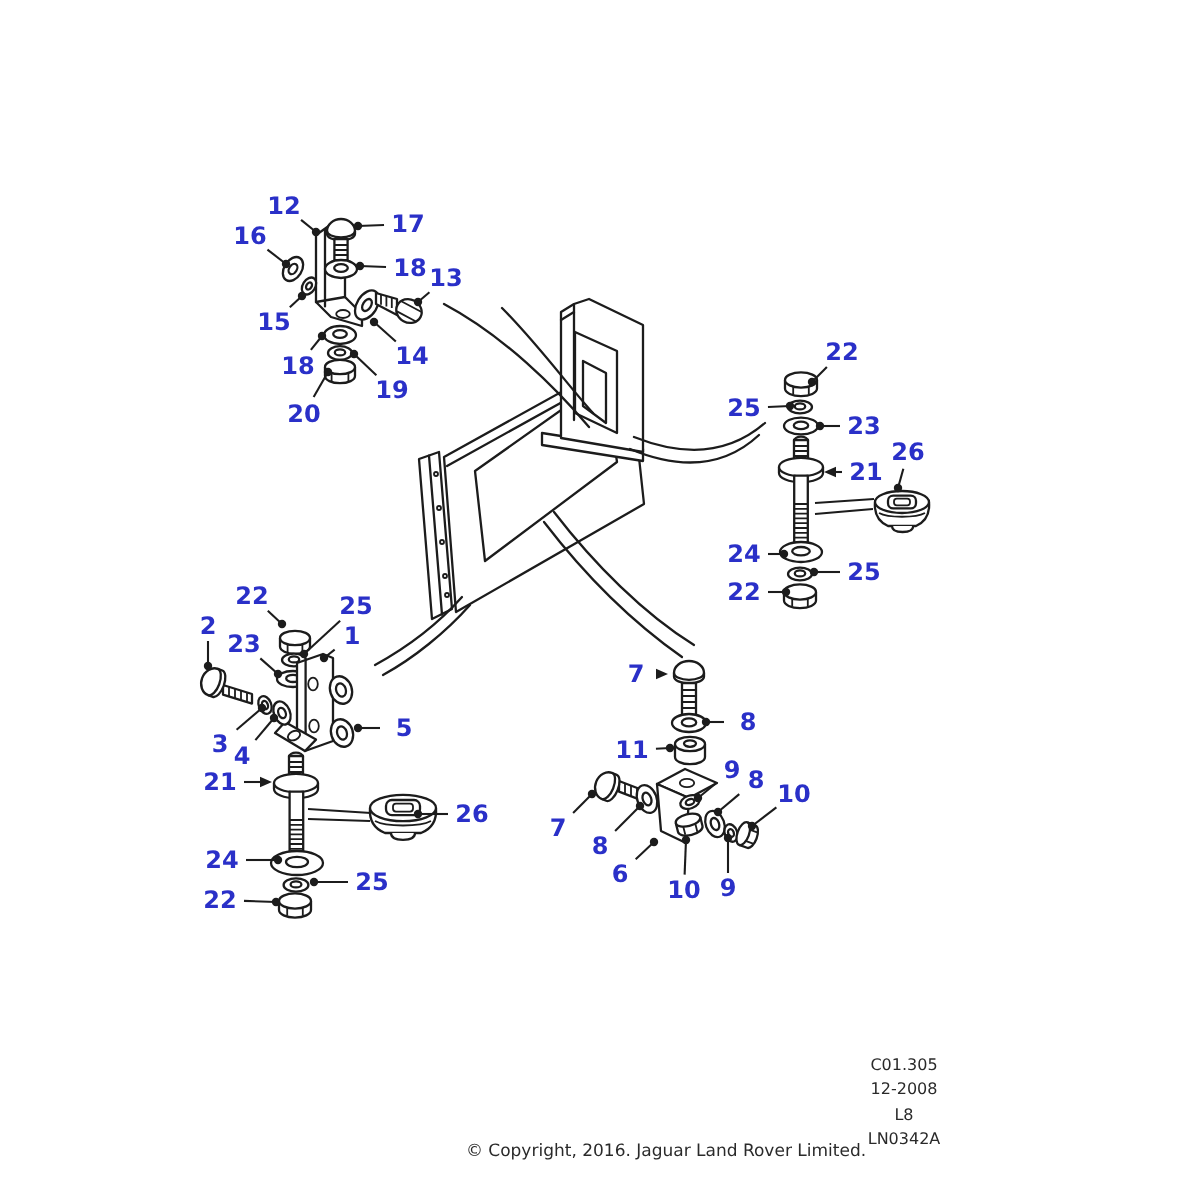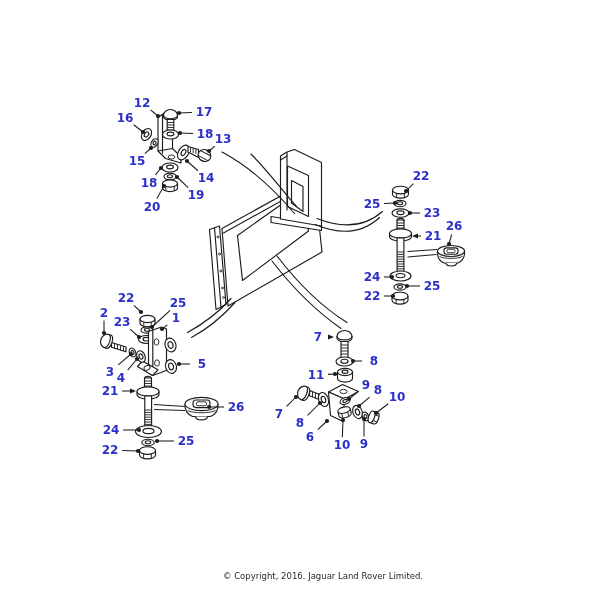--- a/index.html
+++ b/index.html
@@ -7,21 +7,21 @@
          font-family:"DejaVu Sans",sans-serif;border-radius:26px;}
   .stage svg{position:absolute;left:0;top:0;}
   .ln{stroke:#1c1c1c;stroke-width:1.15;fill:none;stroke-linecap:round;stroke-linejoin:round;}
   .wh{stroke:#1c1c1c;stroke-width:1.15;fill:#ffffff;stroke-linejoin:round;}
   .thin{stroke:#1c1c1c;stroke-width:0.9;fill:none;}
   .co{font:bold 12px "DejaVu Sans",sans-serif;fill:#2a30c8;cursor:pointer;}
   .ld{stroke:#1c1c1c;stroke-width:1.05;fill:none;}
   .dot{fill:#1c1c1c;stroke:none;}
   .footer-info{position:absolute;left:402px;top:527px;width:100px;text-align:center;
                font-size:8px;line-height:12.3px;color:#2a2a2a;}
-  .copyright{position:absolute;left:123px;top:571px;width:400px;text-align:center;
+  .copyright{position:absolute;left:133px;top:571px;width:400px;text-align:center;
              font-size:8.5px;color:#2a2a2a;}
 </style>
 </head>
 <body>
 
 <div class="stage">
 
 <svg width="600" height="600" viewBox="0 0 600 600">
 
   <g>
@@ -416,15 +416,21 @@
         <text x="310" y="437" text-anchor="middle" dominant-baseline="central" class="co">6</text>
         <line x1="342.3069487860191" y1="437.3262803495227" x2="343" y2="420" class="ld"></line>
         <circle cx="343" cy="420" r="2.1" class="dot"></circle>
         <text x="342" y="445" text-anchor="middle" dominant-baseline="central" class="co">10</text>
         <line x1="364" y1="436.5" x2="364" y2="419" class="ld"></line>
         <circle cx="364" cy="419" r="2.1" class="dot"></circle>
         <text x="364" y="444" text-anchor="middle" dominant-baseline="central" class="co">9</text>
       </g>
 </svg>
 
+  <div class="footer-info">
+    <div>C01.305</div>
+    <div>12-2008</div>
+    <div>L8</div>
+    <div>LN0342A</div>
+  </div>
   <div class="copyright">© Copyright, 2016. Jaguar Land Rover Limited.</div>
 
 </div>
 
 </body></html>

